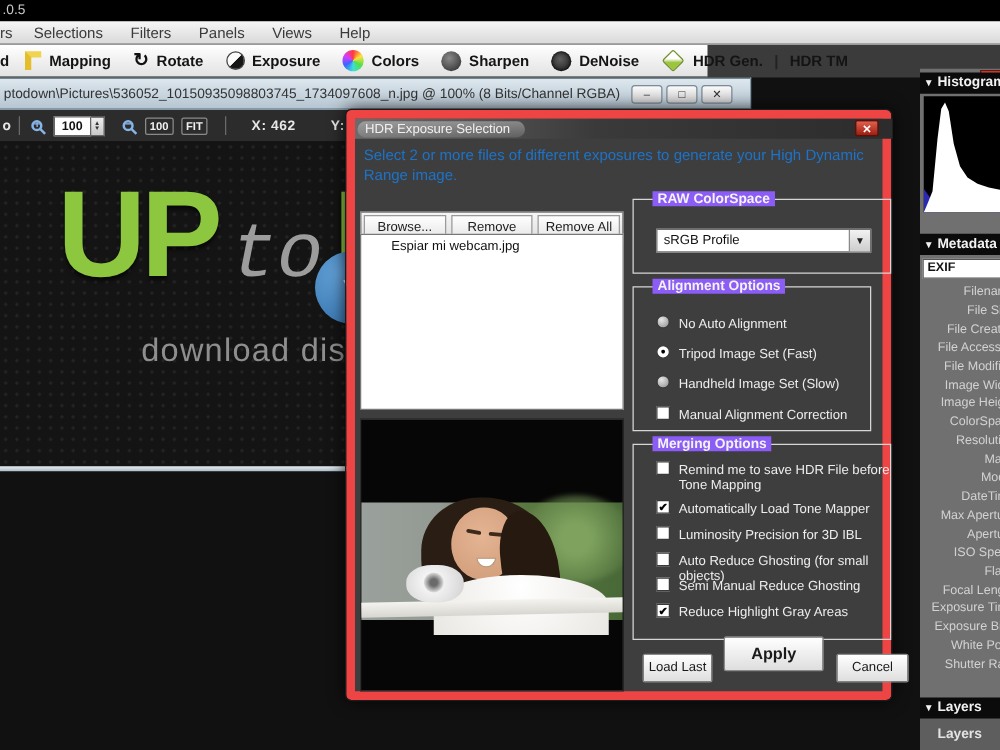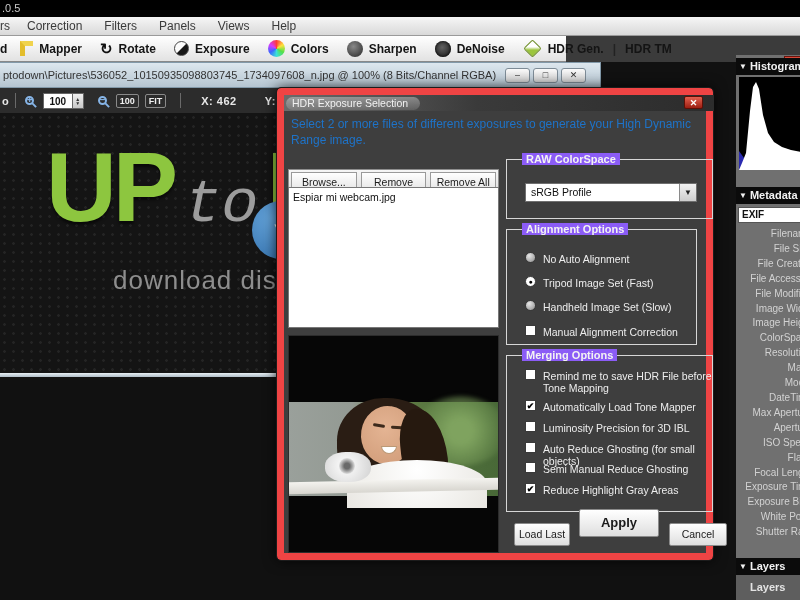--- a/index.html
+++ b/index.html
@@ -70,21 +70,21 @@
   
   .dialog { position:absolute; left:277px; top:88px; width:436px; height:472px; background:#3e3e3e; border:7px solid #ef4444; outline:1px solid #1c1c1c; border-radius:4px; box-shadow:0 0 14px rgba(0,0,0,.85); }
   .dlg-titlebar { position:absolute; left:0; top:0; width:430px; height:16px; background:linear-gradient(90deg,#6b6b6b,#3a3a3a 45%,#2c2c2c); display:flex; align-items:center; }
   .dlg-title { font-size:10.5px; color:#f1f1f1; background:linear-gradient(rgba(255,255,255,.35),rgba(255,255,255,.12)); border-radius:8px; padding:0 12px 1px 6px; margin-left:2px; }
   .dlg-close { position:absolute; right:3px; top:1px; width:19px; height:13px; background:linear-gradient(#e4604f,#9c1f12); border:1px solid #5e0f06; border-radius:2px; color:#fff; font-size:9px; font-weight:bold; text-align:center; line-height:12px; }
   .dlg-instr { position:absolute; left:7px; top:21px; width:424px; font-size:12px; line-height:16px; color:#1e73c8; }
 
   .browse-strip { position:absolute; left:4px; top:62px; width:211px; height:27px; background:linear-gradient(#f6f6f6,#dcdcdc); border:1px solid #8e8e8e; display:flex;margin-top:12px; }
   .b3 { flex:1; margin:2px; background:linear-gradient(#ffffff,#e3e3e3); border:1px solid #9a9a9a; font-size:10.5px; color:#1c1c1c; text-align:center; line-height:19px; white-space:nowrap; }
   .filelist { position:absolute; left:4px; top:92px; width:211px; height:141px; background:#fff; border:1px solid #777; font-size:10.5px; color:#111; }
-  .filelist .fitem { padding:3px 4px; }
+  .filelist .fitem { padding:3px 4px;margin-left:20px; }
 
   .preview { position:absolute; left:4px; top:240px; width:211px; height:218px; background:#060606; border:1px solid #2c2c2c; overflow:hidden; }
   .photo { position:absolute; left:0; top:66px; width:211px; height:94px;
     background:linear-gradient(90deg,#9aa09b 0%,#939a93 30%,#7b8a64 42%,#5d7a43 58%,#50703c 78%,#486837 100%); }
   .ph-foliage { position:absolute; right:-8px; top:-6px; width:95px; height:70px; border-radius:50%; background:radial-gradient(circle,#7fa35f 20%,#5e804422 80%); filter:blur(2px); }
   .ph-hair { position:absolute; left:48px; top:-4px; width:105px; height:96px; border-radius:46% 54% 50% 50%; background:#2a1d14; }
   .ph-face { position:absolute; left:72px; top:4px; width:52px; height:58px; border-radius:50% 50% 48% 52%; background:radial-gradient(circle at 45% 40%,#e4b493,#cf9a77); transform:rotate(8deg); }
   .ph-brow1 { position:absolute; left:84px; top:22px; width:12px; height:3px; border-radius:2px; background:#3c2a1c; transform:rotate(10deg); }
   .ph-brow2 { position:absolute; left:102px; top:24px; width:12px; height:3px; border-radius:2px; background:#3c2a1c; transform:rotate(4deg); }
   .ph-smile { position:absolute; left:92px; top:44px; width:16px; height:8px; border-radius:0 0 10px 10px; background:#fff; border:1px solid #b97; }
@@ -119,33 +119,33 @@
 </style>
 </head>
 <body>
 
 <div class="appbar">
   <span>.0.5</span>
 </div>
 
 <div class="menubar">
   <span class="mitem partial">rs</span>
-  <span class="mitem">Correction</span>
+  <span class="mitem">Selections</span>
   <span class="mitem">Filters</span>
   <span class="mitem">Panels</span>
   <span class="mitem">Views</span>
   <span class="mitem">Help</span>
 </div>
 
 <div class="toolbar">
   <div class="toolstrip">
     <div class="tbtn partial">d</div>
     <div class="tbtn">
       <span class="icon-ruler"></span>
-      <span>Mapper</span>
+      <span>Mapping</span>
     </div>
     <div class="tbtn">
       <span class="icon-rotate">↻</span>
       <span>Rotate</span>
     </div>
     <div class="tbtn">
       <span class="icon-exposure"></span>
       <span>Exposure</span>
     </div>
     <div class="tbtn">

